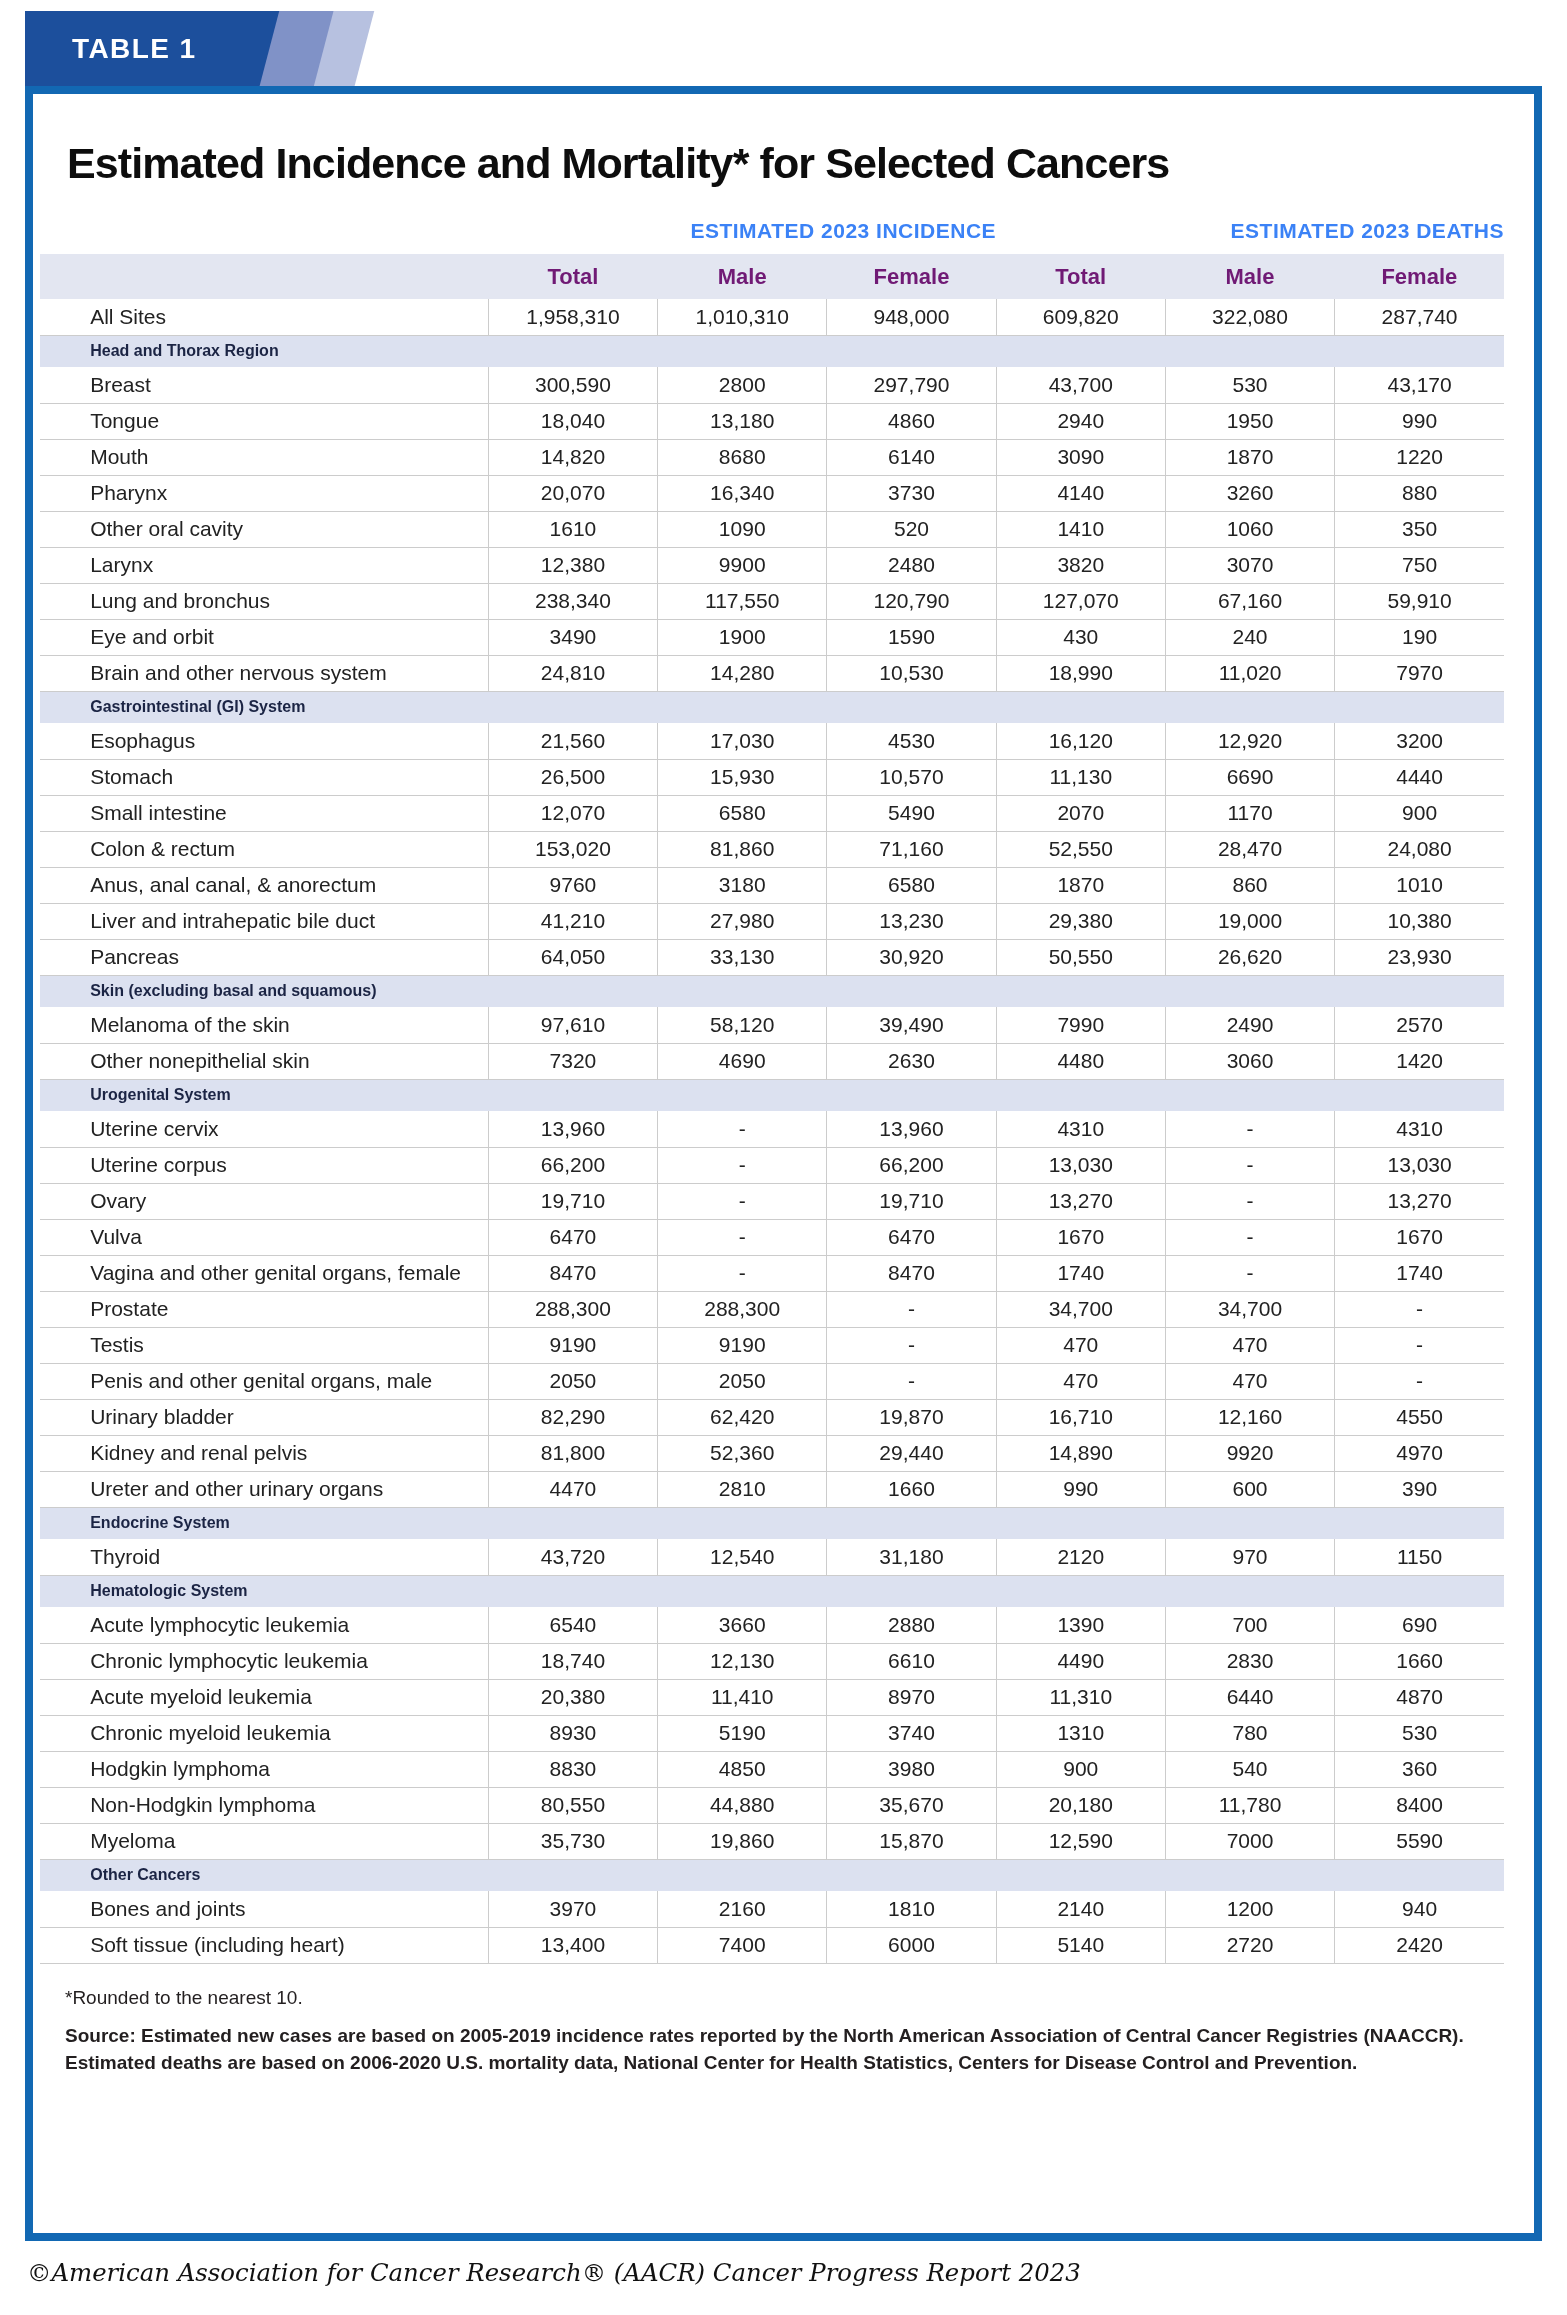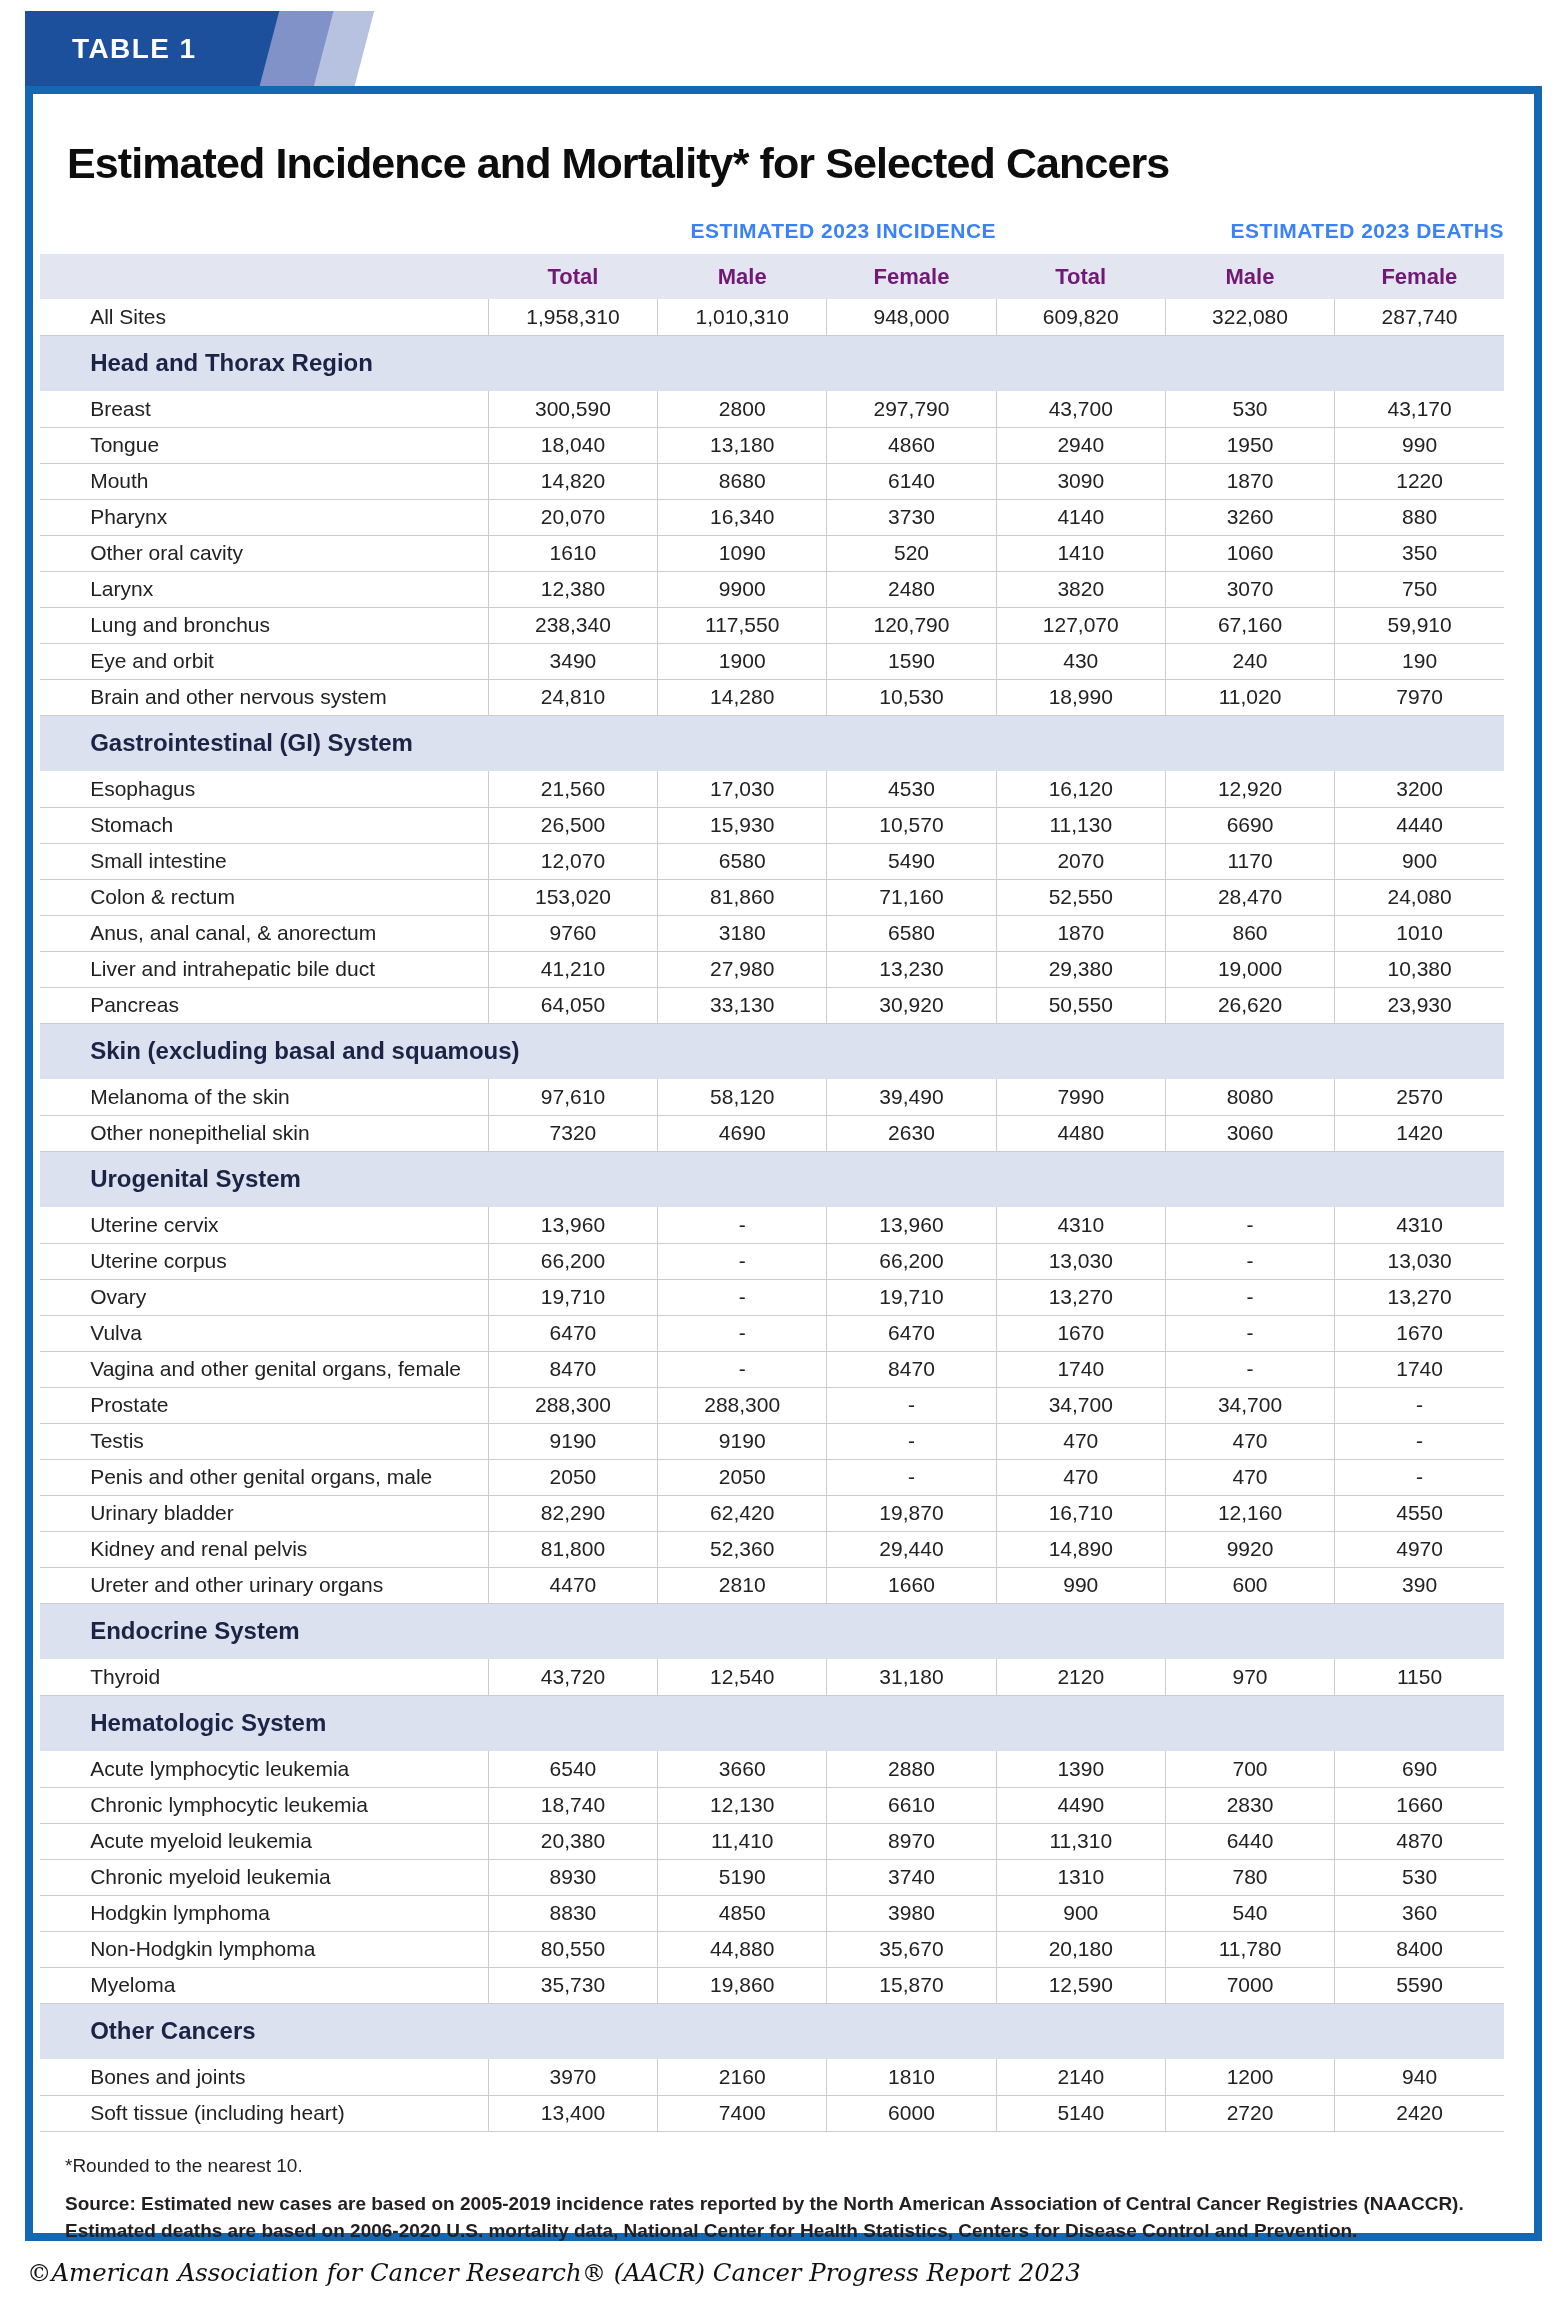--- a/index.html
+++ b/index.html
@@ -25,21 +25,21 @@
   tr.group-header td { border:none; padding:0 0 11px 0; text-align:right;
                        color:#3b82f6; font-weight:bold; font-size:21px; letter-spacing:0.5px; }
   tr.subheader th { background:#e3e6f1; border:none; height:45px; font-size:22px;
                     font-weight:bold; color:#701a75; text-align:center; }
 
   tr.data-row td { height:36px; font-size:21px; color:#222222;
                    border-bottom:0.9px solid #cccccc; }
   tr.data-row td.label { padding-left:50px; text-align:left; }
   tr.data-row td.num { text-align:center; border-left:0.9px solid #cccccc; }
 
-  tr.section-row td { background:#dce1f0; height:56px; font-size:24px; font-weight:bold;
+  tr.section-row td { background:#dce1f0; height:32px; font-size:16px; font-weight:bold;
                       color:#1b2444; padding-left:50px; border:none; }
 
   .footnotes { margin:23.5px 63px 0 32px; color:#231f20; }
   .footnote-rounded { font-size:19px; margin-bottom:12.7px; }
   .footnote-source { font-size:19px; line-height:1.45;font-weight:bold; }
 
   .copyright { position:absolute; left:27px; top:2258px; font-family:"DejaVu Serif", serif;
                font-style:italic; font-size:24.4px; color:#111111; }
 </style>
 </head>
@@ -248,21 +248,21 @@
             </tr>
             <tr class="section-row">
               <td colspan="7">Skin (excluding basal and squamous)</td>
             </tr>
             <tr class="data-row">
               <td class="label">Melanoma of the skin</td>
               <td class="num">97,610</td>
               <td class="num">58,120</td>
               <td class="num">39,490</td>
               <td class="num">7990</td>
-              <td class="num">8080</td>
+              <td class="num">2490</td>
               <td class="num">2570</td>
             </tr>
             <tr class="data-row">
               <td class="label">Other nonepithelial skin</td>
               <td class="num">7320</td>
               <td class="num">4690</td>
               <td class="num">2630</td>
               <td class="num">4480</td>
               <td class="num">3060</td>
               <td class="num">1420</td>

